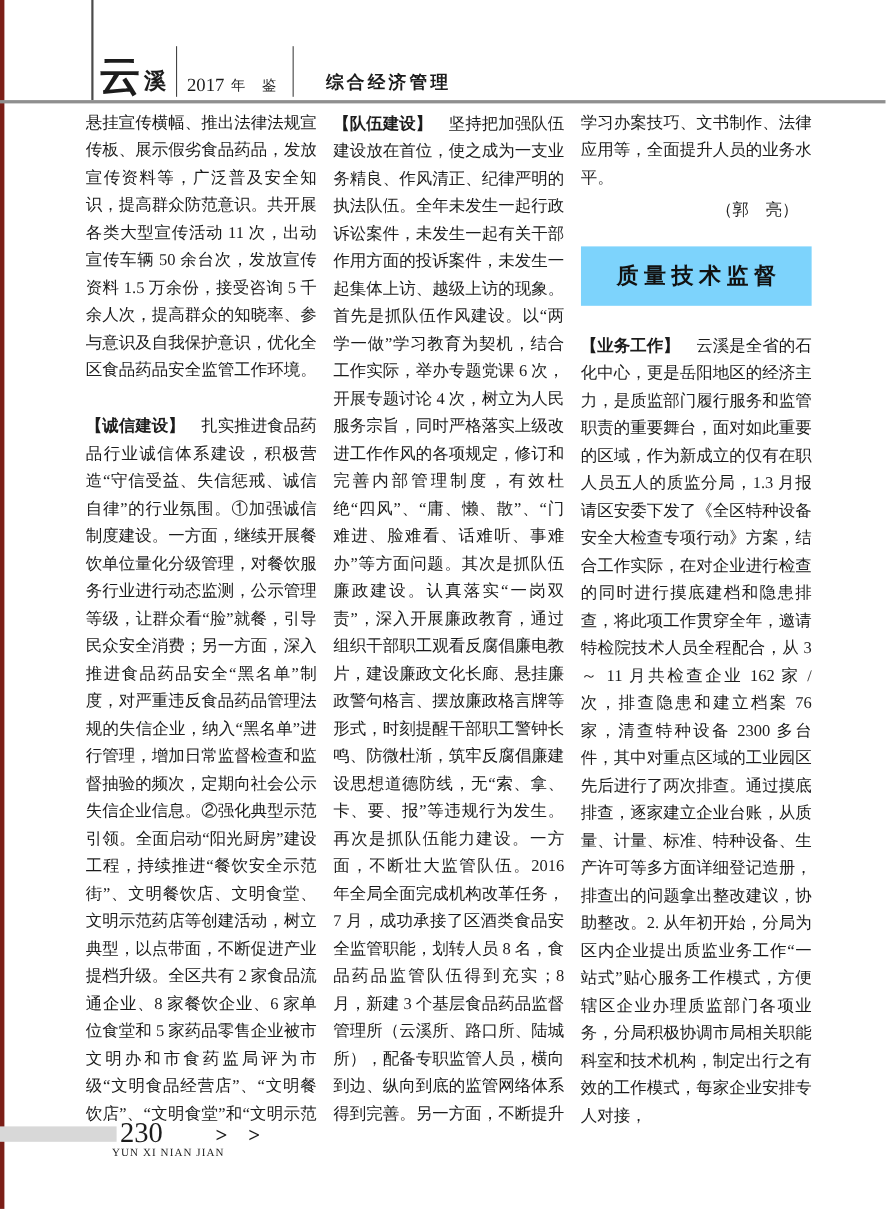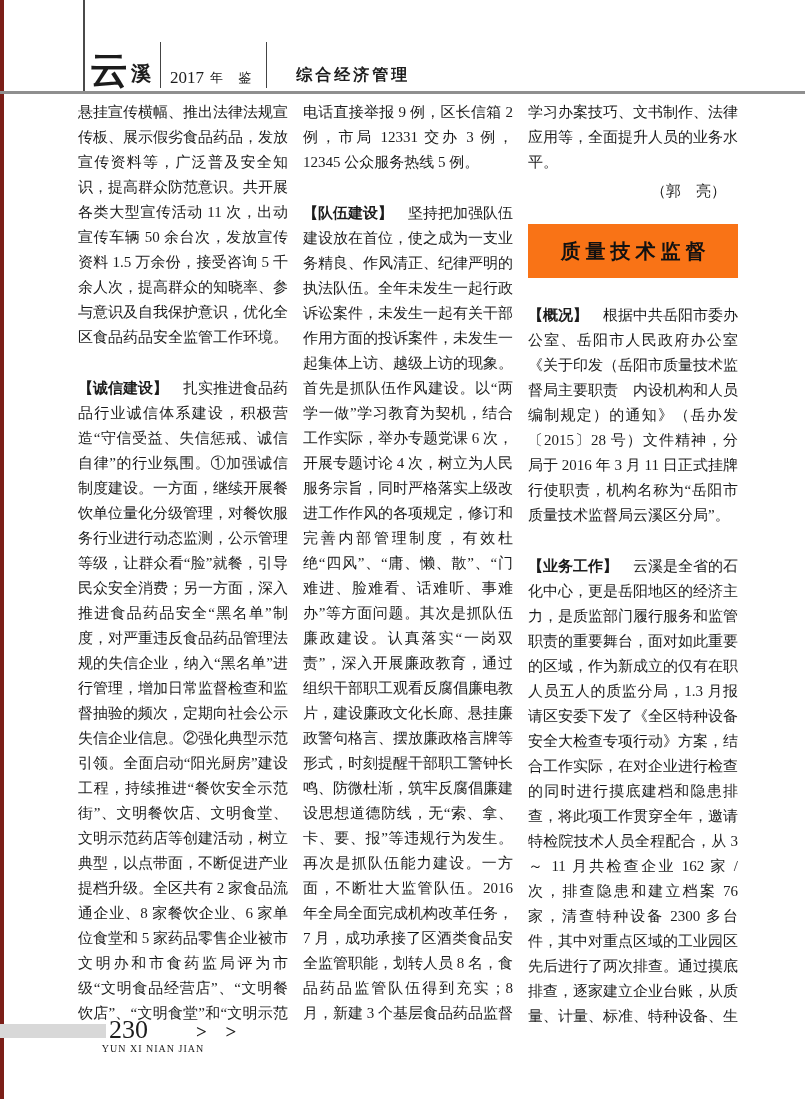--- a/index.html
+++ b/index.html
@@ -64,28 +64,26 @@
 </div>
 
 <div class="header-rule" style="background: rgb(143, 143, 143);"></div>
 
 <div class="columns">
   <div class="col">
       <p class="para">悬挂宣传横幅、推出法律法规宣传板、展示假劣食品药品，发放宣传资料等，广泛普及安全知识，提高群众防范意识。共开展各类大型宣传活动 11 次，出动宣传车辆 50 余台次，发放宣传资料 1.5 万余份，接受咨询 5 千余人次，提高群众的知晓率、参与意识及自我保护意识，优化全区食品药品安全监管工作环境。</p>
       <p class="para"><span class="entry-head">【诚信建设】</span>　扎实推进食品药品行业诚信体系建设，积极营造“守信受益、失信惩戒、诚信自律”的行业氛围。①加强诚信制度建设。一方面，继续开展餐饮单位量化分级管理，对餐饮服务行业进行动态监测，公示管理等级，让群众看“脸”就餐，引导民众安全消费；另一方面，深入推进食品药品安全“黑名单”制度，对严重违反食品药品管理法规的失信企业，纳入“黑名单”进行管理，增加日常监督检查和监督抽验的频次，定期向社会公示失信企业信息。②强化典型示范引领。全面启动“阳光厨房”建设工程，持续推进“餐饮安全示范街”、文明餐饮店、文明食堂、文明示范药店等创建活动，树立典型，以点带面，不断促进产业提档升级。全区共有 2 家食品流通企业、8 家餐饮企业、6 家单位食堂和 5 家药品零售企业被市文明办和市食药监局评为市级“文明食品经营店”、“文明餐饮店”、“文明食堂”和“文明示范药店”。③发挥社会监督作用。建立完善投诉举报平台，向社会公布“12331”、“8415267”食品药品安全举报投诉电话，认真处理投诉，及时公布结果，充分利用社会力量参与监督，形成监管合力，使危害食品药品安全的行为无处遁形。全年处理投诉举报案件 19 例，其中</p>
     </div>
   <div class="col">
-      <p class="para">电话直接举报 9 例，区长信箱 2 例，市局 12331 交办 3 例，12345 公众服务热线 5 例。</p>
       <p class="para"><span class="entry-head">【队伍建设】</span>　坚持把加强队伍建设放在首位，使之成为一支业务精良、作风清正、纪律严明的执法队伍。全年未发生一起行政诉讼案件，未发生一起有关干部作用方面的投诉案件，未发生一起集体上访、越级上访的现象。首先是抓队伍作风建设。以“两学一做”学习教育为契机，结合工作实际，举办专题党课 6 次，开展专题讨论 4 次，树立为人民服务宗旨，同时严格落实上级改进工作作风的各项规定，修订和完善内部管理制度，有效杜绝“四风”、“庸、懒、散”、“门难进、脸难看、话难听、事难办”等方面问题。其次是抓队伍廉政建设。认真落实“一岗双责”，深入开展廉政教育，通过组织干部职工观看反腐倡廉电教片，建设廉政文化长廊、悬挂廉政警句格言、摆放廉政格言牌等形式，时刻提醒干部职工警钟长鸣、防微杜渐，筑牢反腐倡廉建设思想道德防线，无“索、拿、卡、要、报”等违规行为发生。再次是抓队伍能力建设。一方面，不断壮大监管队伍。2016 年全局全面完成机构改革任务，7 月，成功承接了区酒类食品安全监管职能，划转人员 8 名，食品药品监管队伍得到充实；8 月，新建 3 个基层食品药品监督管理所（云溪所、路口所、陆城所），配备专职监管人员，横向到边、纵向到底的监管网络体系得到完善。另一方面，不断提升监管人员业务水平。通过集中学习、个人自学、输送委培和参加上级组织的培训学习等形式，切实提高监管队伍能力。累计组织集中学习 37 次，参加上级组织的各类培训班 29 次，系统</p>
     </div>
   <div class="col">
       <p class="para">学习办案技巧、文书制作、法律应用等，全面提升人员的业务水平。</p>
       <div class="byline">（郭　亮）</div>
-      <div class="section-box" style="background: #f97316;">质量技术监督</div>
-      <p class="para"><span class="entry-head">【概况】</span>　根据中共岳阳市委办公室、岳阳市人民政府办公室《关于印发（岳阳市质量技术监督局主要职责　内设机构和人员编制规定）的通知》（岳办发〔2015〕28 号）文件精神，分局于 2016 年 3 月 11 日正式挂牌行使职责，机构名称为“岳阳市质量技术监督局云溪区分局”。</p>
+      <div class="section-box" style="background: #7dd3fc;">质量技术监督</div>
       <p class="para"><span class="entry-head">【业务工作】</span>　云溪是全省的石化中心，更是岳阳地区的经济主力，是质监部门履行服务和监管职责的重要舞台，面对如此重要的区域，作为新成立的仅有在职人员五人的质监分局，1.3 月报请区安委下发了《全区特种设备安全大检查专项行动》方案，结合工作实际，在对企业进行检查的同时进行摸底建档和隐患排查，将此项工作贯穿全年，邀请特检院技术人员全程配合，从 3 ～ 11 月共检查企业 162 家 / 次，排查隐患和建立档案 76 家，清查特种设备 2300 多台件，其中对重点区域的工业园区先后进行了两次排查。通过摸底排查，逐家建立企业台账，从质量、计量、标准、特种设备、生产许可等多方面详细登记造册，排查出的问题拿出整改建议，协助整改。2. 从年初开始，分局为区内企业提出质监业务工作“一站式”贴心服务工作模式，方便辖区企业办理质监部门各项业务，分局积极协调市局相关职能科室和技术机构，制定出行之有效的工作模式，每家企业安排专人对接，</p>
     </div>
 </div>
 
 <div class="footer-bar" style="background: rgb(216, 216, 216);"></div>
 <div class="page-num-row">
   <span class="page-num">230</span>
   <span class="page-chevrons">&gt; &gt;</span>
 </div>
 <div class="book-name">YUN XI NIAN JIAN</div>

